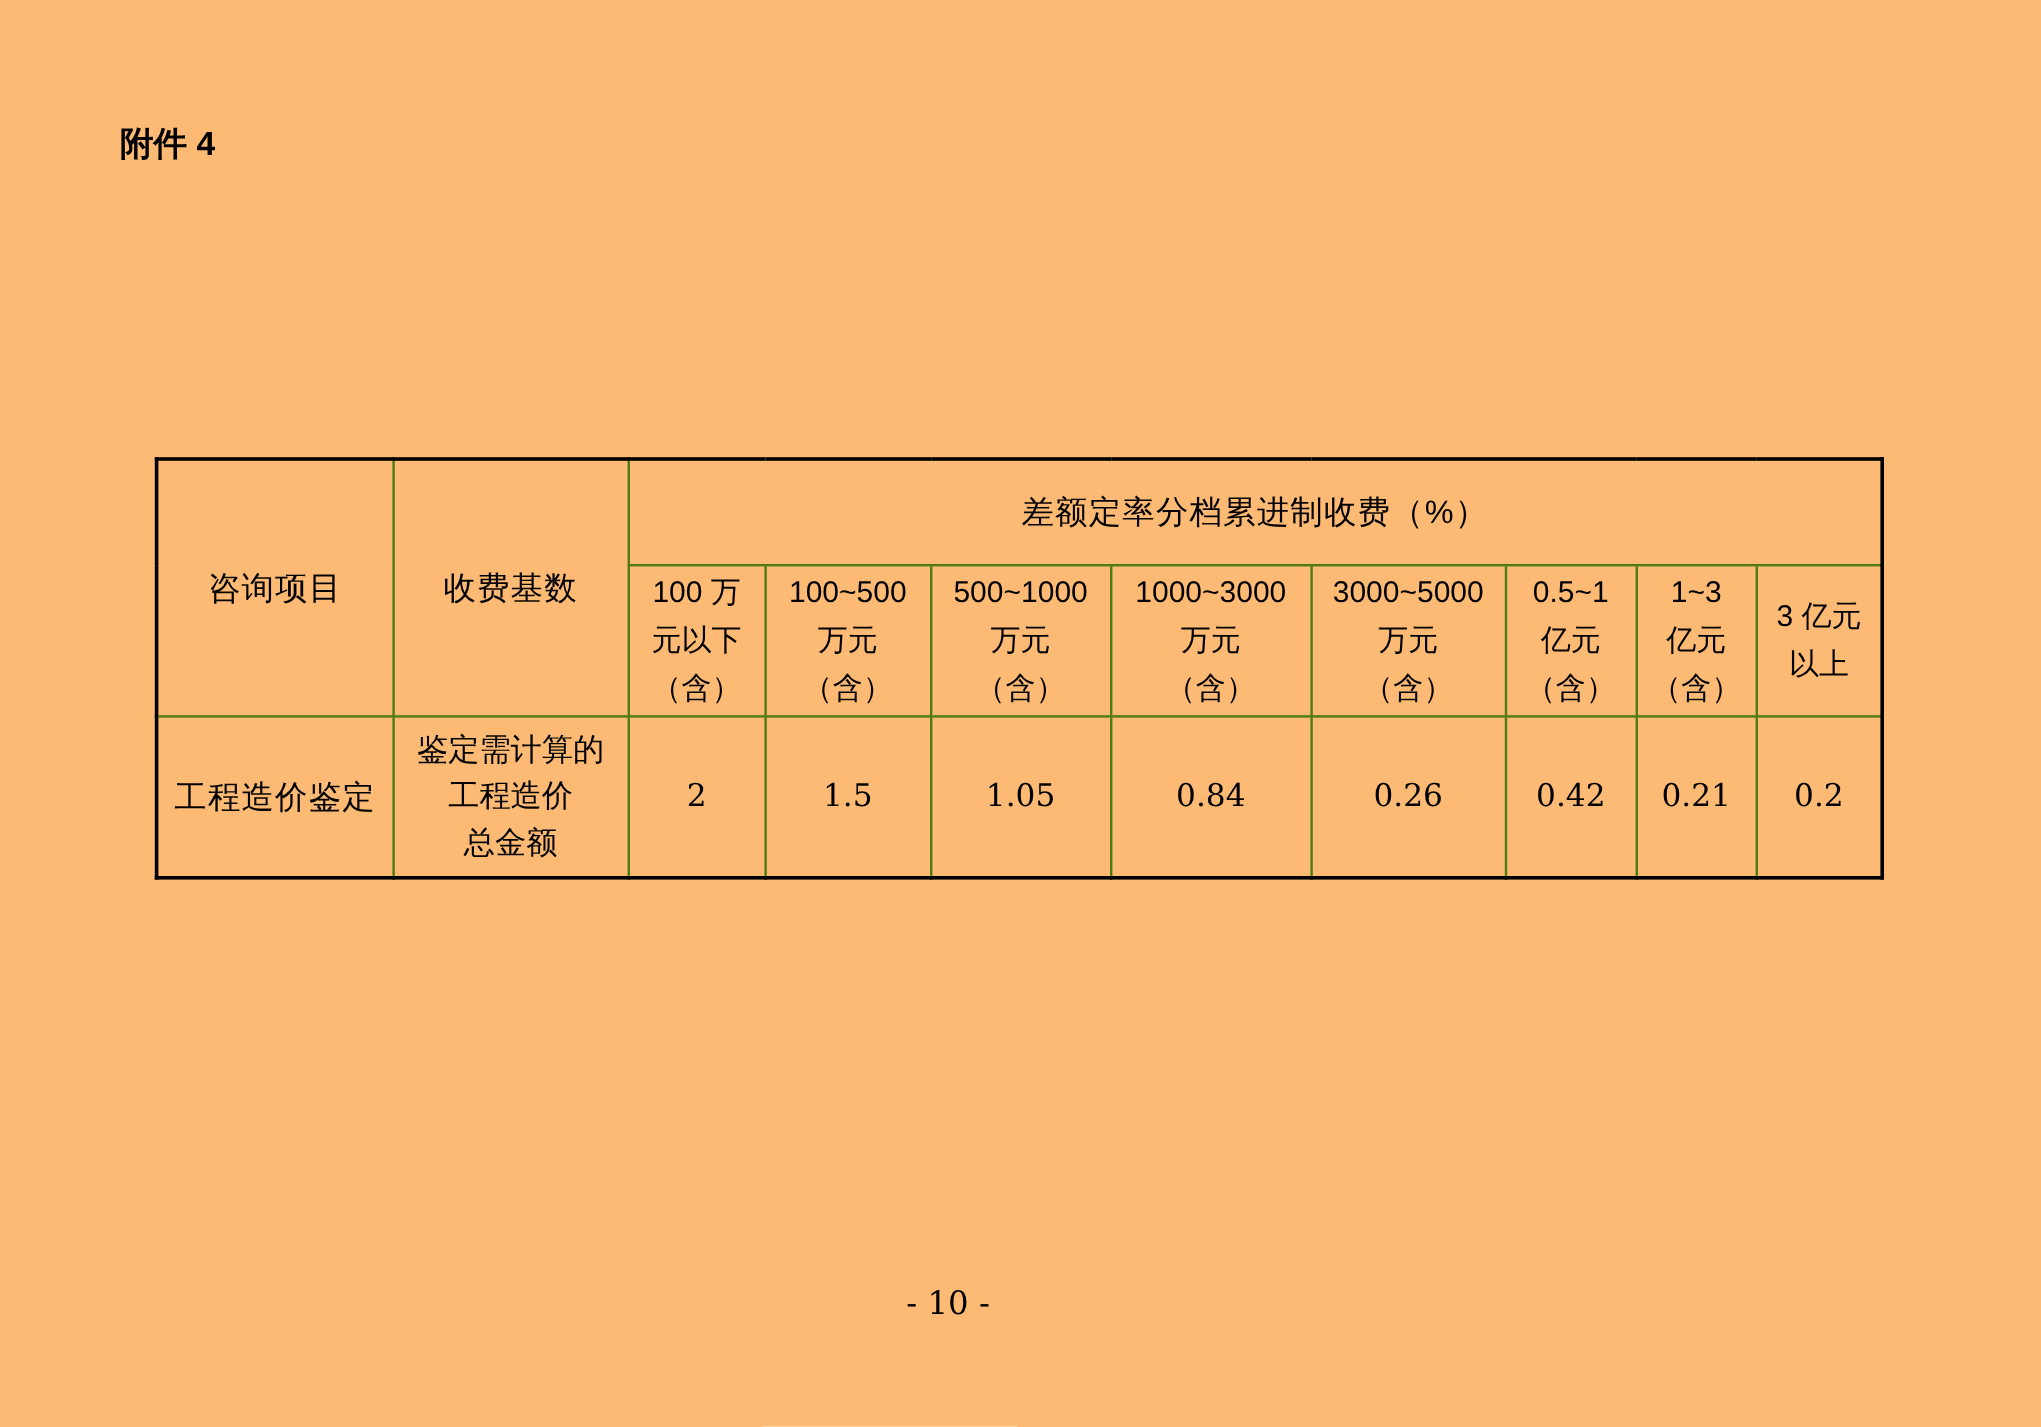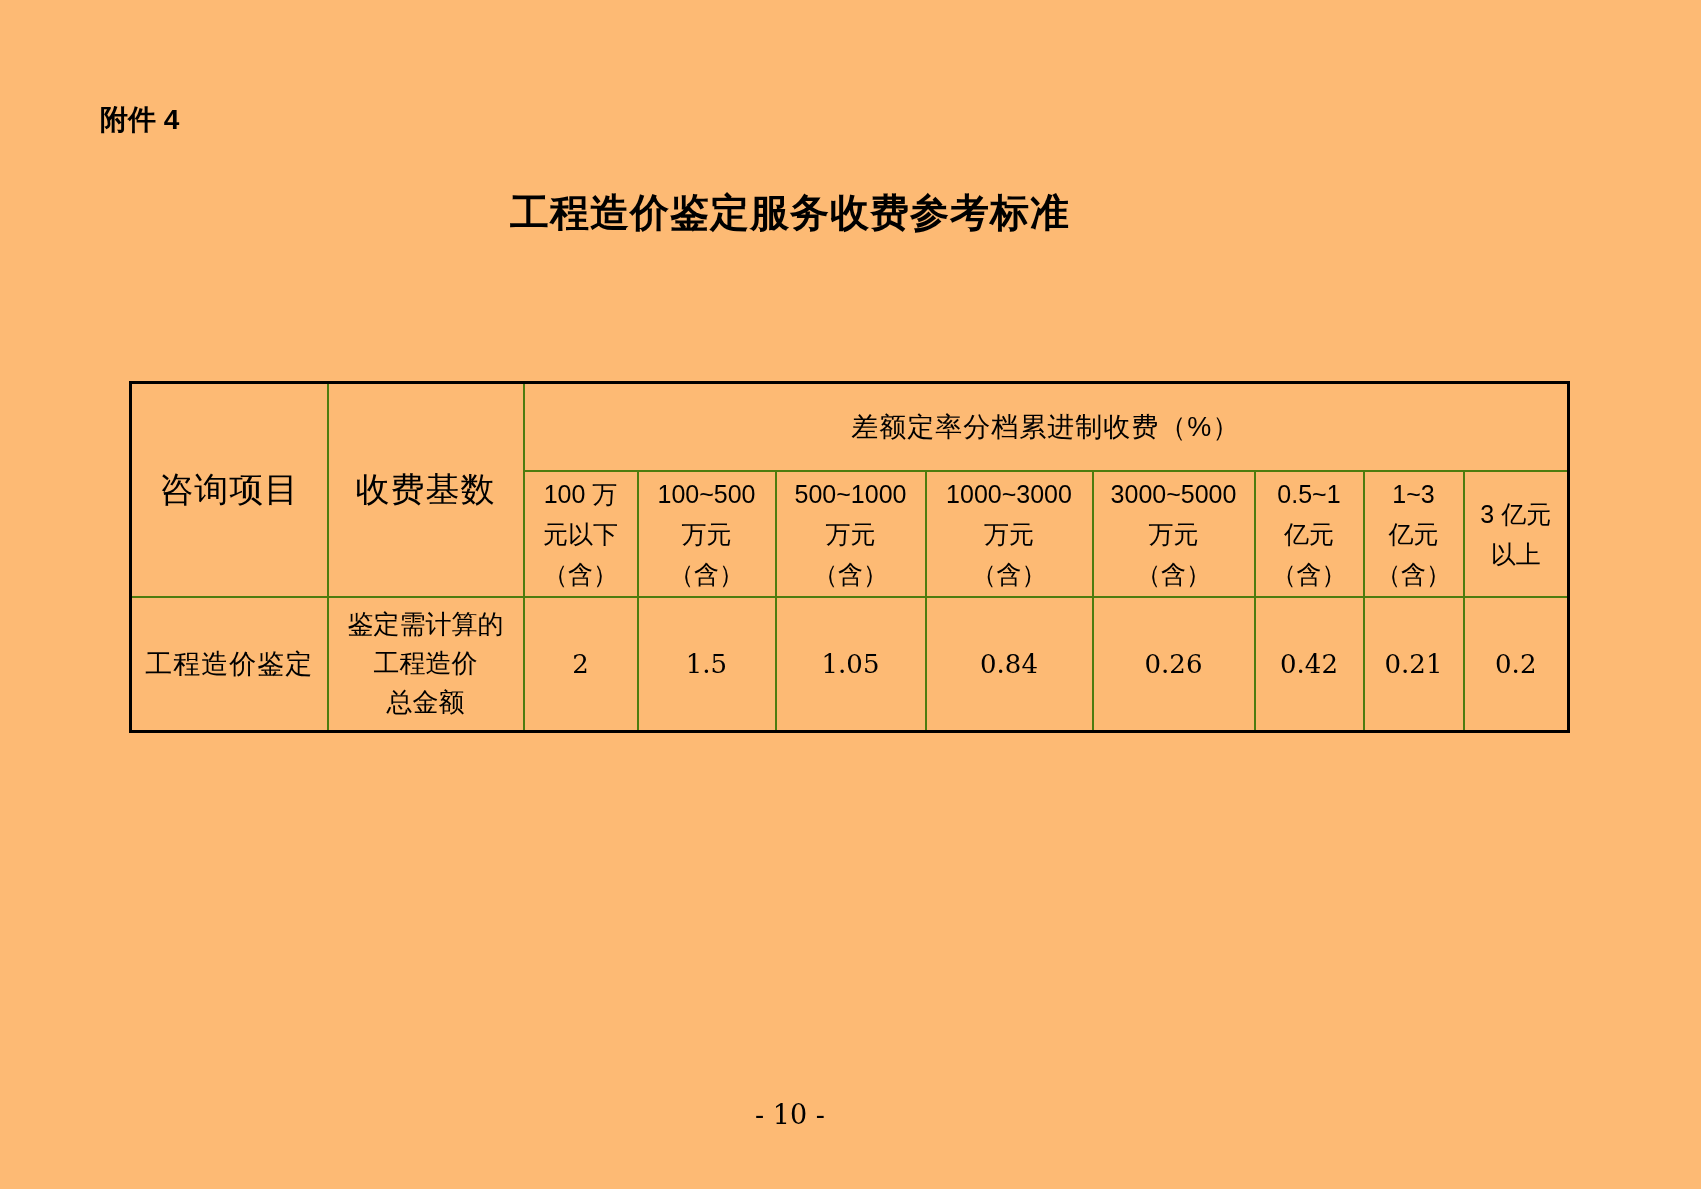--- a/index.html
+++ b/index.html
@@ -44,21 +44,21 @@
     text-align: center;
     vertical-align: middle;
     padding: 0;
     white-space: pre-line;
     font-weight: normal;
   }
   tr.row-group-head   { height: 88px;  }
   tr.row-tier-head    { height: 126px; margin-top: 40px; }
   tr.row-data         { height: 135px; }
   .corner-head {
-    font-size: 34px;
+    font-size: 27px;
     font-weight: bold;
     letter-spacing: 1px;
   }
   .group-head {
     font-size: 27px;
     font-weight: bold;
     letter-spacing: 1px;
   }
   .tier-head {
     font-size: 25px;
@@ -90,31 +90,29 @@
     letter-spacing: 1px;
   }
   .page-number {
     position: absolute;
     left: 0;
     top: 1071px;
     width: 1580px;
     text-align: center;
     font-size: 27px;
     font-family: "DejaVu Serif", serif;
-    margin-top: 28px;
   }
 </style>
 </head>
 <body>
 
 <div class="page">
 
   <div class="attachment-label">附件 4</div>
 
-  <div class="doc-title">工程造价鉴定服务收费参考标准</div>
 
   <table class="fee-table">
     <colgroup>
       <col style="width:197px">
       <col style="width:196px">
       <col style="width:114px">
       <col style="width:138px">
       <col style="width:150px">
       <col style="width:167px">
       <col style="width:162px">

